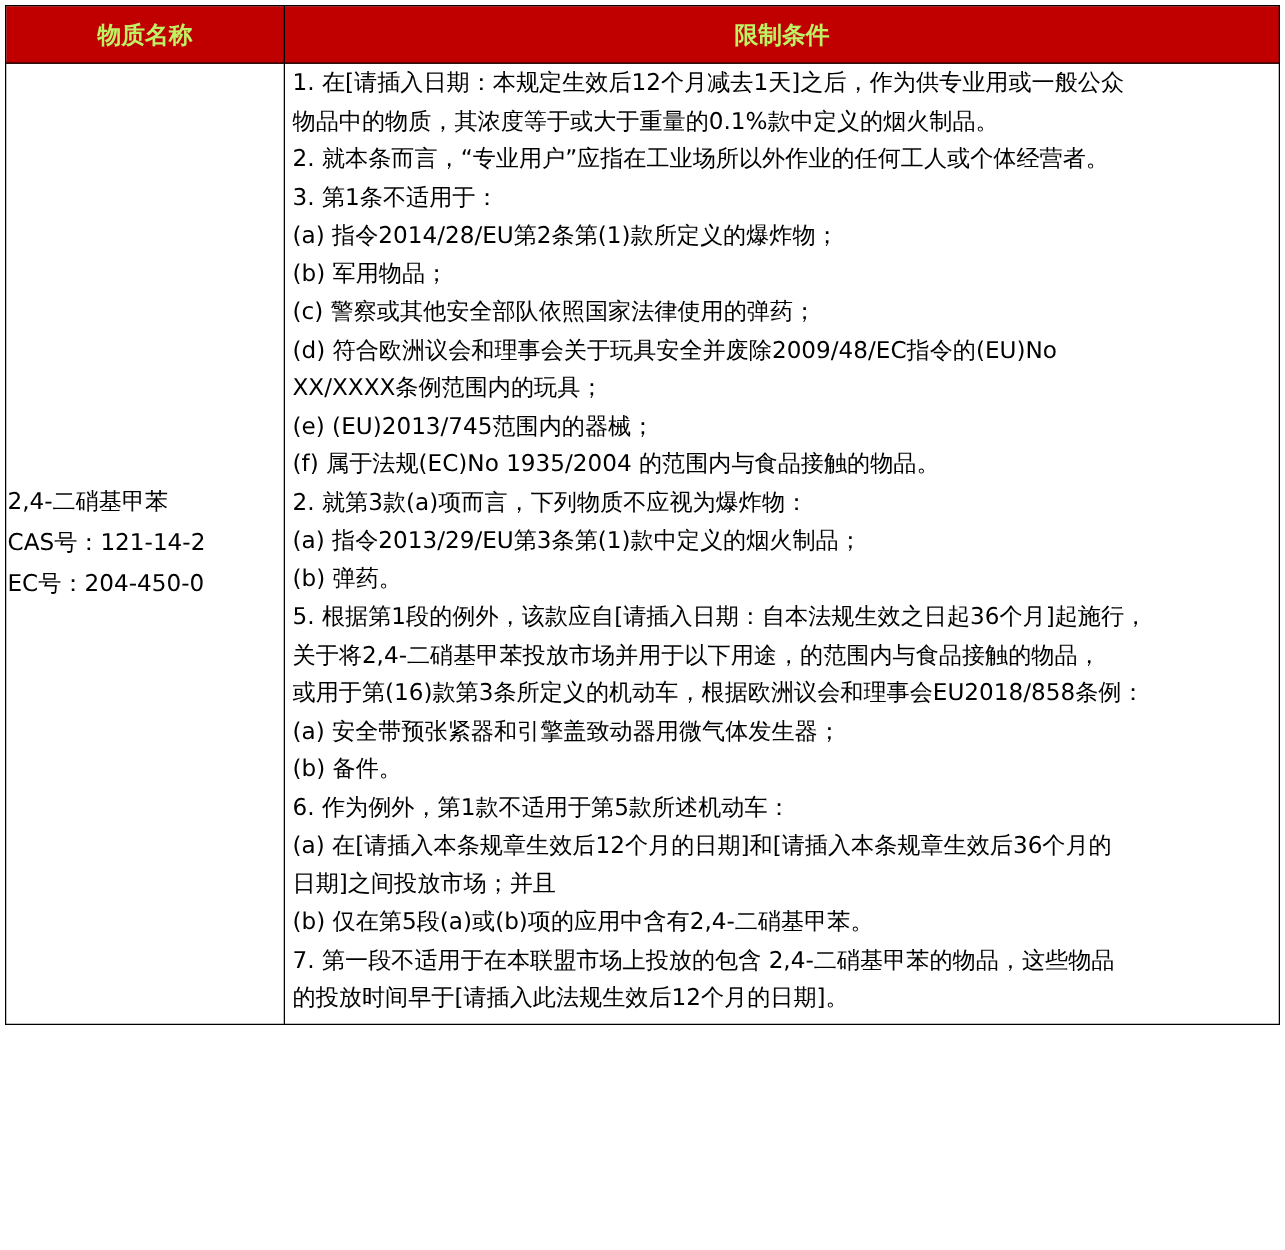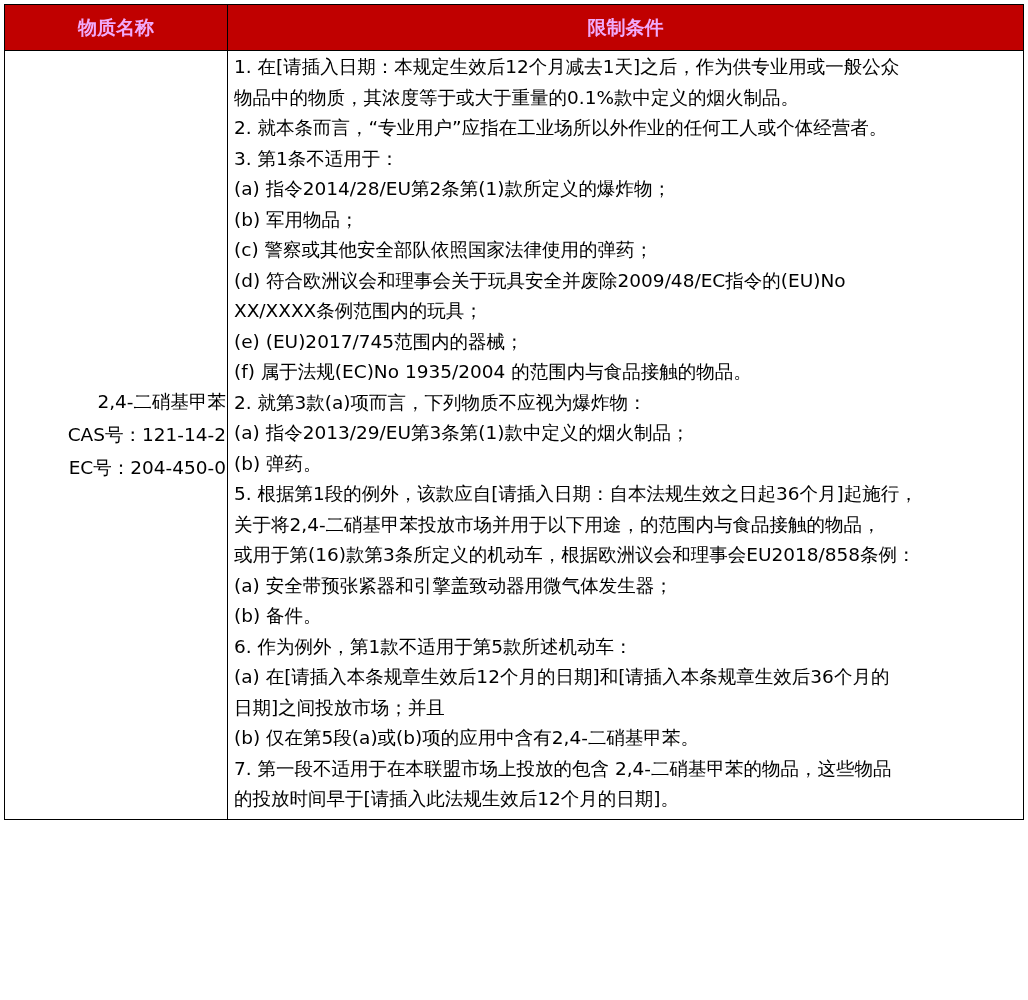--- a/index.html
+++ b/index.html
@@ -5,27 +5,27 @@
   html, body { margin: 0; padding: 0; background: #ffffff; }
   body { width: 1028px; height: 1000px; position: relative; overflow: hidden;
          font-family: "DejaVu Sans", "Liberation Sans", sans-serif; color: #000; }
   table.reg {
     position: absolute; left: 4px; top: 4px;
     width: 1019px; border-collapse: collapse;
     table-layout: fixed;
   }
   table.reg th, table.reg td { border: 1.5px solid #000; }
   table.reg th {
-    height: 43px; background: #C00000; color: #f0abfc;
+    height: 43px; background: #C00000; color: #bef264;
     font-weight: bold; font-size: 19px; text-align: center; vertical-align: middle;
   }
   col.c1 { width: 223px; }
   col.c2 { width: 796px; }
   td.substance {
-    text-align: right; vertical-align: middle;
+    text-align: left; vertical-align: middle;
     font-size: 18.5px; line-height: 33px;
   }
   td.conditions {
     vertical-align: top; padding: 1px 4px 4px 6px;
     font-size: 18.5px; line-height: 30.5px;
   }
   .line { white-space: nowrap; }
   .sub-line { display: block; }
 </style>
 </head>
@@ -52,21 +52,21 @@
       <td class="conditions">
         <div class="line">1. 在[请插入日期：本规定生效后12个月减去1天]之后，作为供专业用或一般公众</div>
         <div class="line">物品中的物质，其浓度等于或大于重量的0.1%款中定义的烟火制品。</div>
         <div class="line">2. 就本条而言，“专业用户”应指在工业场所以外作业的任何工人或个体经营者。</div>
         <div class="line">3. 第1条不适用于：</div>
         <div class="line">(a) 指令2014/28/EU第2条第(1)款所定义的爆炸物；</div>
         <div class="line">(b) 军用物品；</div>
         <div class="line">(c) 警察或其他安全部队依照国家法律使用的弹药；</div>
         <div class="line">(d) 符合欧洲议会和理事会关于玩具安全并废除2009/48/EC指令的(EU)No</div>
         <div class="line">XX/XXXX条例范围内的玩具；</div>
-        <div class="line">(e) (EU)2017/745范围内的器械；</div>
+        <div class="line">(e) (EU)2013/745范围内的器械；</div>
         <div class="line">(f) 属于法规(EC)No 1935/2004 的范围内与食品接触的物品。</div>
         <div class="line">2. 就第3款(a)项而言，下列物质不应视为爆炸物：</div>
         <div class="line">(a) 指令2013/29/EU第3条第(1)款中定义的烟火制品；</div>
         <div class="line">(b) 弹药。</div>
         <div class="line">5. 根据第1段的例外，该款应自[请插入日期：自本法规生效之日起36个月]起施行，</div>
         <div class="line">关于将2,4-二硝基甲苯投放市场并用于以下用途，的范围内与食品接触的物品，</div>
         <div class="line">或用于第(16)款第3条所定义的机动车，根据欧洲议会和理事会EU2018/858条例：</div>
         <div class="line">(a) 安全带预张紧器和引擎盖致动器用微气体发生器；</div>
         <div class="line">(b) 备件。</div>
         <div class="line">6. 作为例外，第1款不适用于第5款所述机动车：</div>

